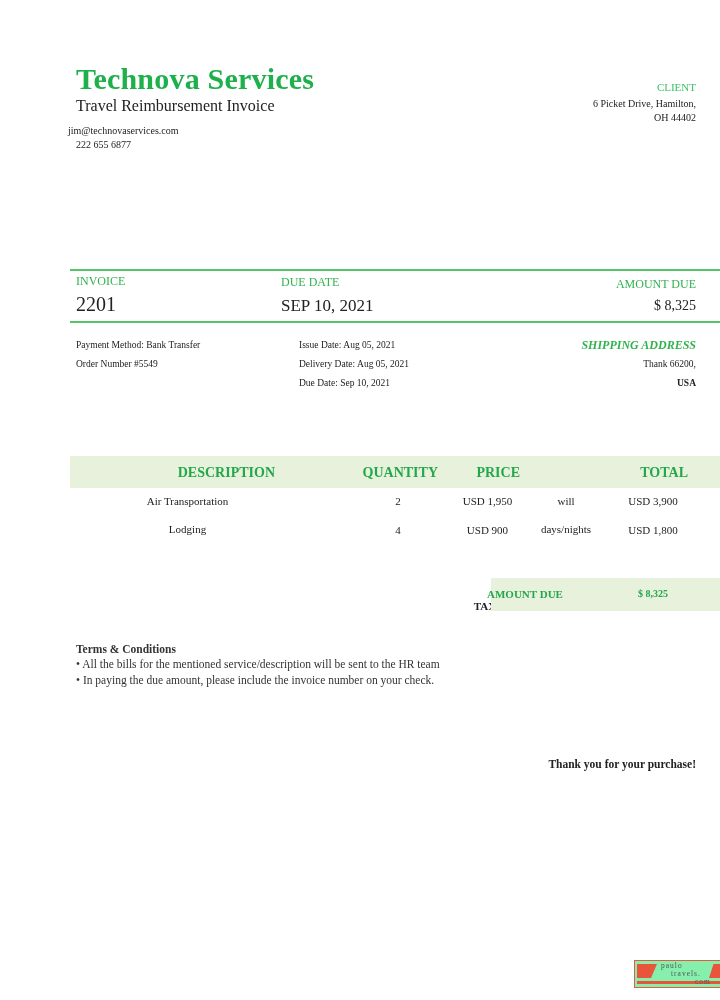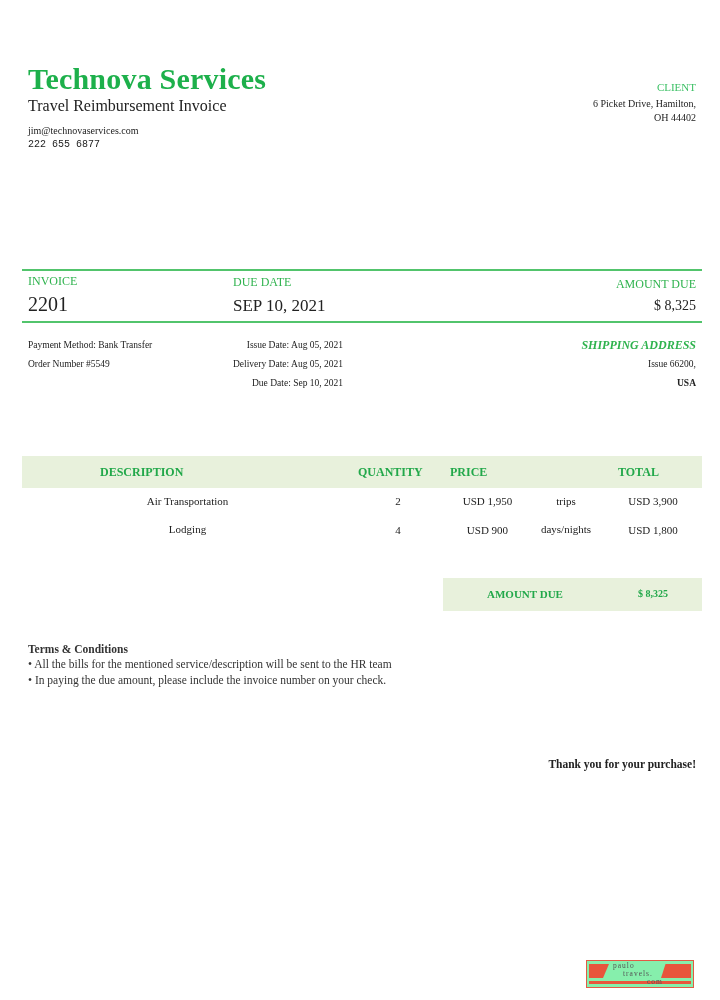--- a/index.html
+++ b/index.html
@@ -1,31 +1,31 @@
 <!DOCTYPE html>
 <html><head>
 <meta charset="utf-8">
 <style>
   * { margin:0; padding:0; box-sizing:border-box; }
   body { width:720px; height:1000px; background:#ffffff; position:relative; overflow:hidden;
          font-family:"Liberation Serif","DejaVu Serif",serif; color:#1a1a2e; }
-  .abs { position:absolute; }
+  .abs { position:absolute;margin-left:48px; }
   .company { left:28px; top:62px; font-size:30px; font-weight:bold; color:#1db04b; letter-spacing:0.2px; }
   .subtitle { left:28px; top:97px; font-size:16px; color:#222; }
   .small { font-size:10px; color:#222; }
-  .email { left:28px; top:125px; }
-  .phone { left:28px; top:139px;font-family:Liberation Mono, monospace; }
+  .email { left:20px; top:125px; }
+  .phone { left:28px; top:139px; }
   .client-label { right:24px; top:81px; font-size:11px; text-align:right; color:#3cc065; }
   .client-addr { right:24px; top:97px; font-size:10px; text-align:right; line-height:14px; color:#222; width:160px; }
   .rule { left:22px; width:680px; height:2px; background:#52c46c; }
   .label-green { font-size:12px; color:#2fb34e; }
   .big-val { font-size:20px; color:#222; }
   .meta { font-size:9.5px; color:#222; line-height:19px; }
   .tbl-band { background:#e8f1dc; }
-  .th { font-size:12px; font-weight:bold; color:#22a84a; text-align:left; position:absolute; top:465px; }
+  .th { font-size:14px; font-weight:bold; color:#22a84a; text-align:right; position:absolute; top:465px; }
   .td { font-size:11px; color:#222; text-align:center; position:absolute; }
   .terms-title { left:28px; top:643px; font-size:11.5px; font-weight:bold; color:#333; }
   .terms-item { left:28px; font-size:11.5px; color:#333; }
   .thanks { right:24px; top:758px; font-size:11.5px; font-weight:bold; color:#222; }
   .logo { left:586px; top:960px; width:108px; height:28px; border:1px solid #e25b45; background:#86efac; overflow:hidden; }
   .logo .bar { position:absolute; background:#e8553c; }
   .logo .txt { position:absolute; left:26px; top:1px; font-size:7.5px; line-height:8px; color:#555; letter-spacing:1px; }
 </style>
 </head>
 <body>
@@ -47,42 +47,42 @@
 <div class="abs label-green" style="left:233px; top:275px;">DUE DATE</div>
 <div class="abs" style="left:233px; top:296px; font-size:17px; color:#222;">SEP 10, 2021</div>
 <div class="abs label-green" style="right:24px; top:277px; text-align:right;">AMOUNT DUE</div>
 <div class="abs" style="right:24px; top:298px; font-size:14px; color:#222; text-align:right;">$ 8,325</div>
 <div class="abs rule" style="top:321px;"></div>
 
 <div class="abs meta" style="left:28px; top:336px;">
   <div>Payment  Method: Bank Transfer</div>
   <div>Order Number #5549</div>
 </div>
-<div class="abs meta" style="left:233px; top:336px;text-align:right;">
+<div class="abs meta" style="left:251px; top:336px;">
   <div>Issue Date: Aug 05, 2021</div>
   <div>Delivery Date: Aug 05, 2021</div>
   <div>Due Date: Sep 10, 2021</div>
 </div>
 <div class="abs meta" style="right:24px; top:336px; text-align:right;">
   <div style="color:#2fb34e; font-weight:bold; font-size:12px;font-style:italic;">SHIPPING ADDRESS</div>
-  <div>Issue 66200,</div>
+  <div>Thank 66200,</div>
   <div style="font-weight:bold;text-align:right;">USA</div>
 </div>
 
 <div class="abs tbl-band" style="left:22px; top:456px; width:680px; height:32px;"></div>
 <div class="th" style="left:100px; width:175px;">DESCRIPTION</div>
 <div class="th" style="left:358px; width:80px;">QUANTITY</div>
 <div class="th" style="left:450px; width:70px;">PRICE</div>
 <div class="th" style="left:618px; width:70px;">TOTAL</div>
 
 <div>
   <div class="td" style="left:100px; width:175px; top:495px;">Air Transportation</div>
   <div class="td" style="left:358px; width:80px; top:495px;">2</div>
   <div class="td" style="left:445px; width:85px; top:495px;">USD 1,950</div>
-  <div class="td" style="left:530px; width:72px; top:495px;">trips</div>
+  <div class="td" style="left:530px; width:72px; top:495px;">will</div>
   <div class="td" style="left:612px; width:82px; top:495px;">USD 3,900</div>
 </div>
 <div>
   <div class="td" style="left:100px; width:175px; top:523px;">Lodging</div>
   <div class="td" style="left:358px; width:80px; top:524px;">4</div>
   <div class="td" style="left:445px; width:85px; top:524px;">USD 900</div>
   <div class="td" style="left:530px; width:72px; top:523px;">days/nights</div>
   <div class="td" style="left:612px; width:82px; top:524px;">USD 1,800</div>
 </div>
 

